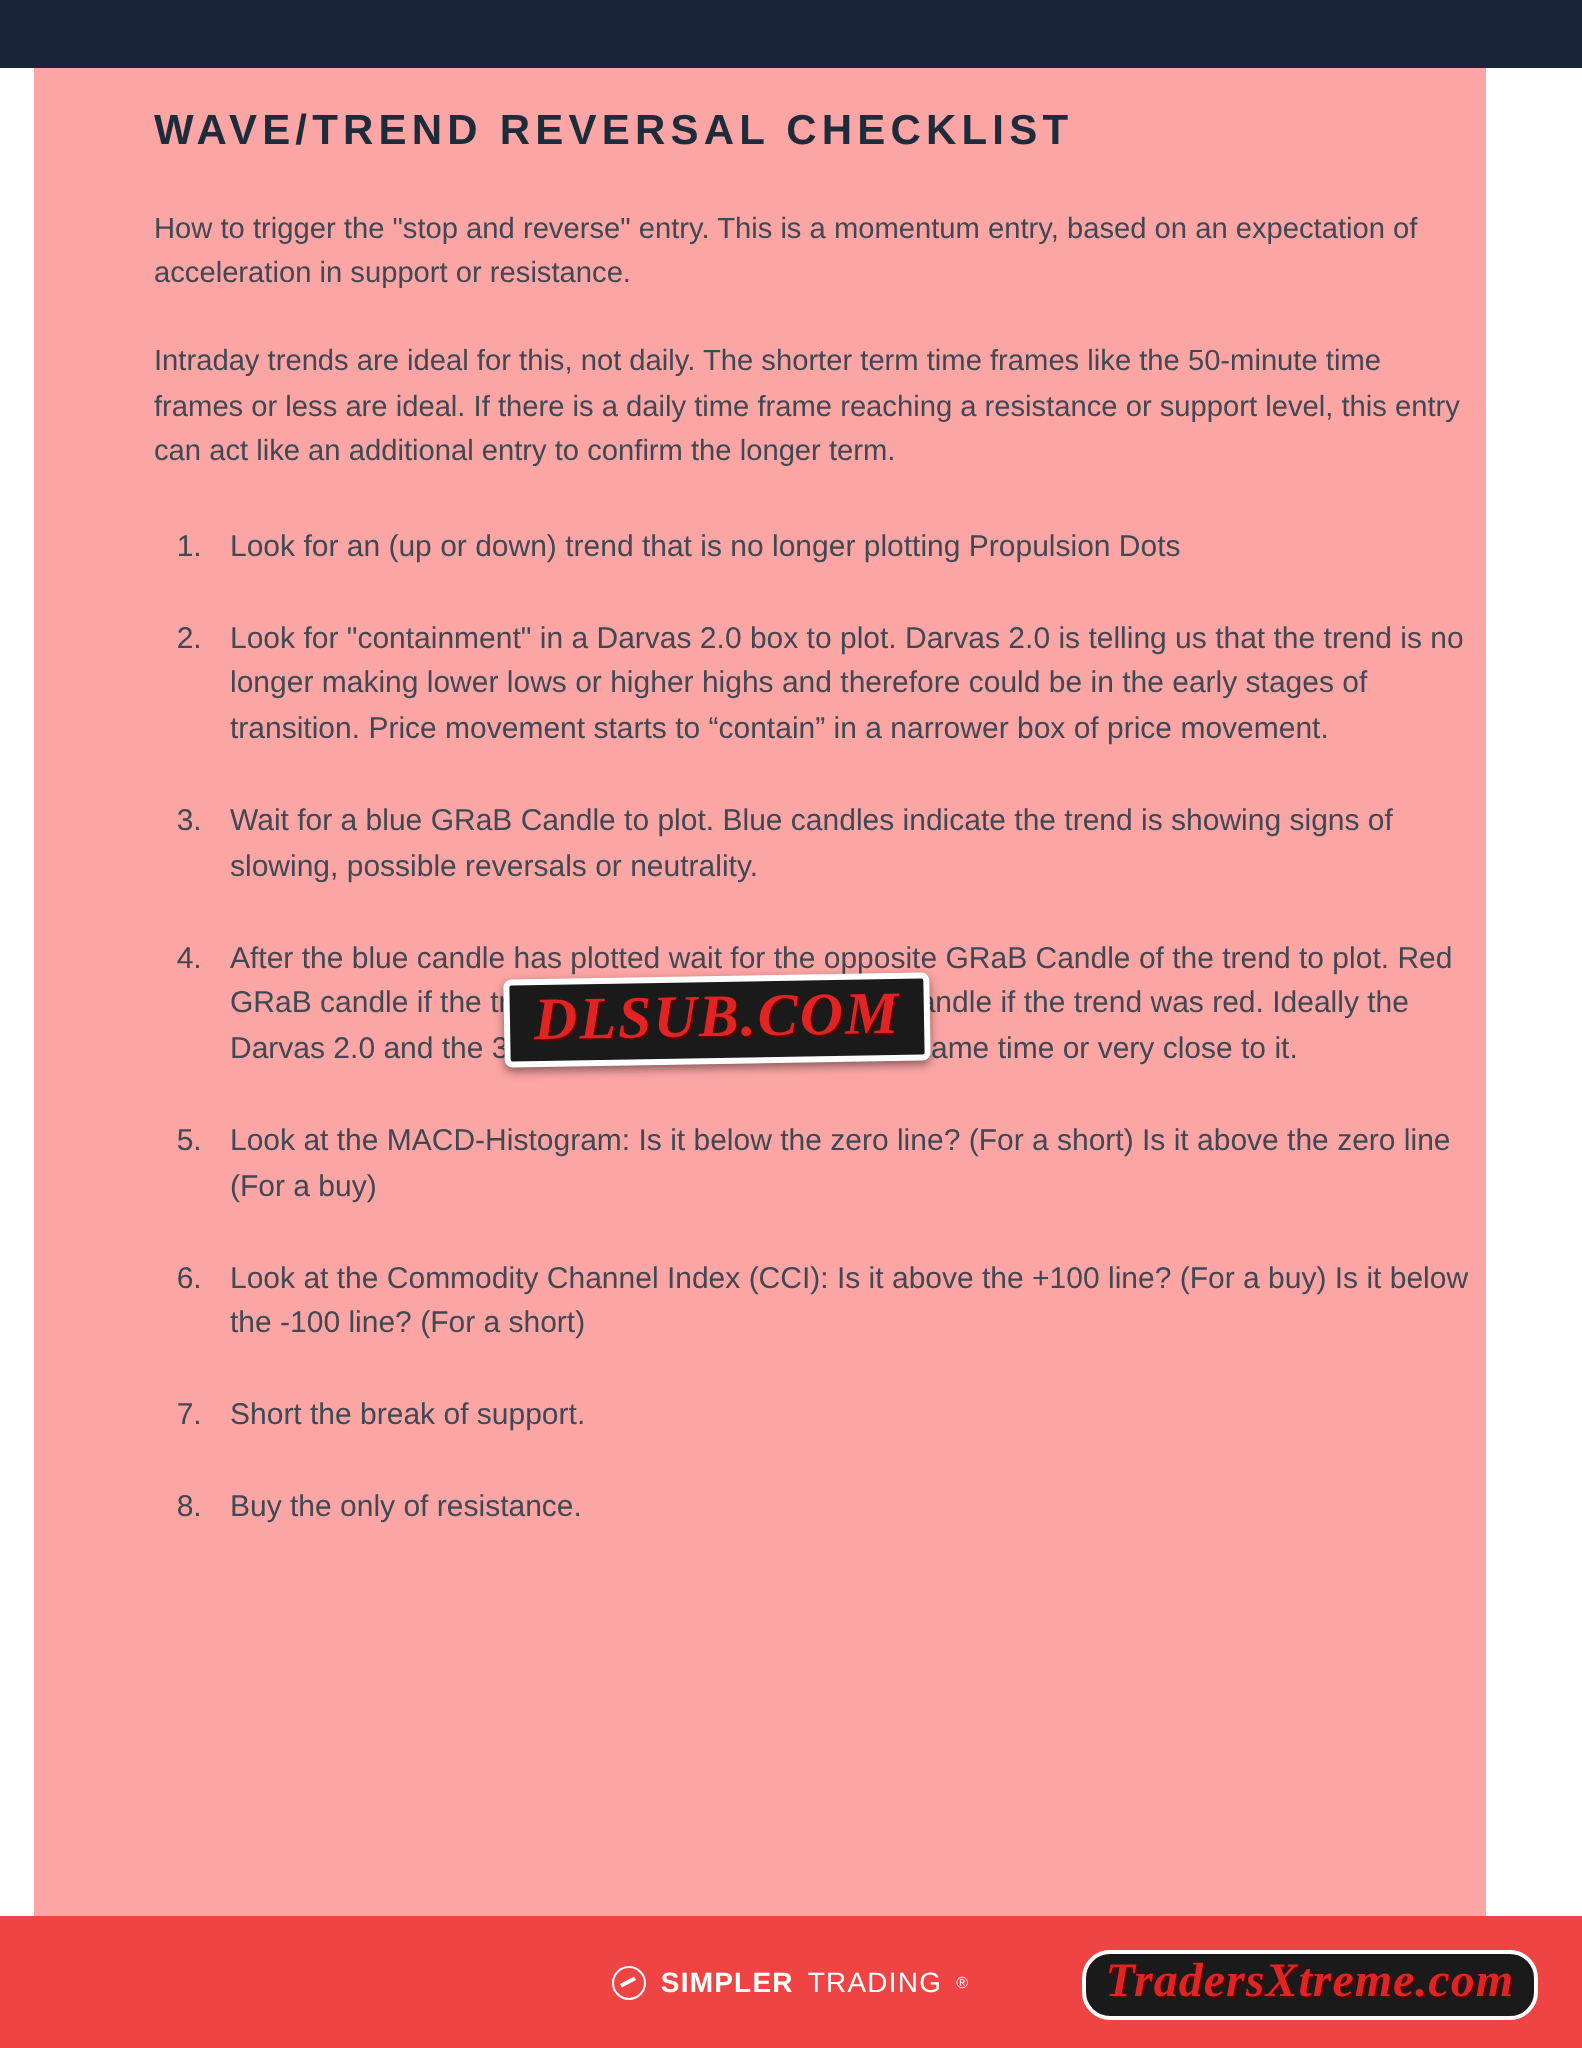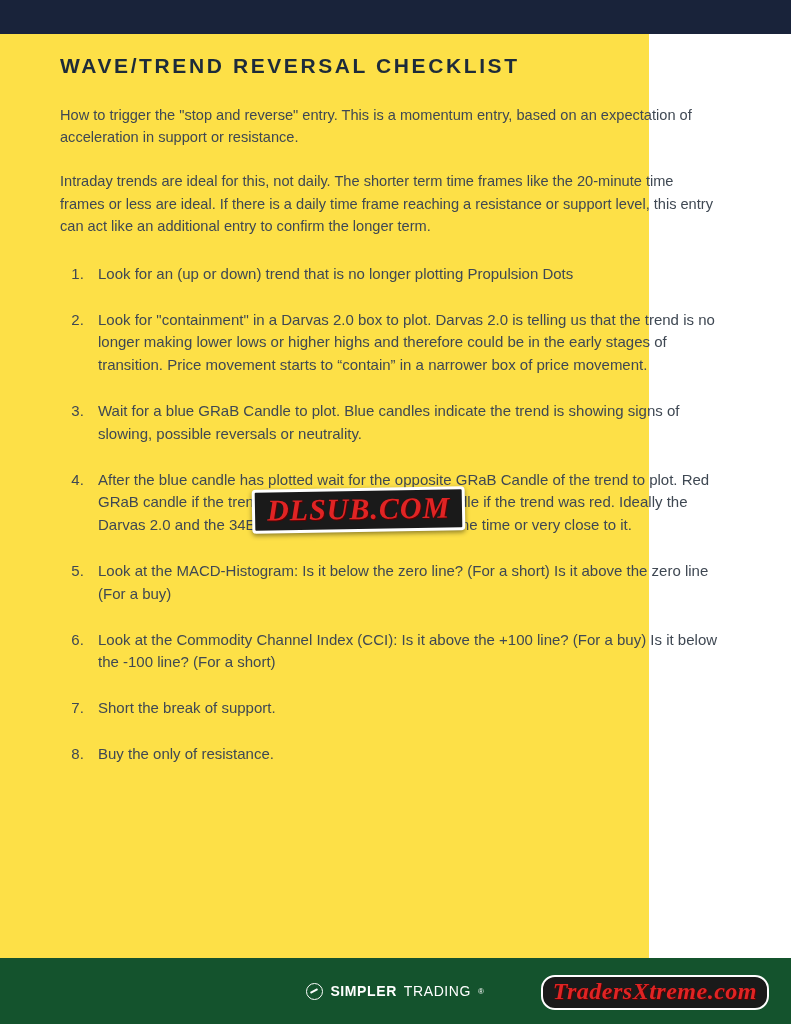--- a/index.html
+++ b/index.html
@@ -26,24 +26,24 @@
   .top-bar {
     position: absolute;
     top: 0; left: 0;
     width: 791px;
     height: 34px;
     background: #19233a;
   }
   .page-body {
     position: absolute;
     top: 34px;
-    left: 0;
-    width: 649px;
+    left: 17px;
+    width: 726px;
     height: 924px;
-    background: #fde047;
+    background: #fca5a5;
   }
   .content {
     position: absolute;
     left: 60px;
     top: 20px;
     width: 662px;
   }
   h1.doc-title {
     font-size: 21px;
     letter-spacing: 2.6px;
@@ -72,21 +72,21 @@
   }
   ol.checklist > li::marker {
     color: #3f4853;
   }
   
   .bottom-bar {
     position: absolute;
     bottom: 0; left: 0;
     width: 791px;
     height: 66px;
-    background: #14532d;
+    background: #ef4444;
     display: flex;
     align-items: center;
     justify-content: center;
   }
   .footer-logo {
     display: flex;
     align-items: center;
     gap: 7px;
     color: #ffffff;
     letter-spacing: 0.6px;
@@ -190,21 +190,21 @@
 
   <div class="top-bar"></div>
 
 
   <div class="page-body">
     <div class="content">
 
       <h1 class="doc-title">WAVE/TREND REVERSAL CHECKLIST</h1>
 
       <p class="para">How to trigger the "stop and reverse" entry. This is a momentum entry, based on an expectation of acceleration in support or resistance.</p>
-      <p class="para">Intraday trends are ideal for this, not daily. The shorter term time frames like the 20-minute time frames or less are ideal. If there is a daily time frame reaching a resistance or support level, this entry can act like an additional entry to confirm the longer term.</p>
+      <p class="para">Intraday trends are ideal for this, not daily. The shorter term time frames like the 50-minute time frames or less are ideal. If there is a daily time frame reaching a resistance or support level, this entry can act like an additional entry to confirm the longer term.</p>
 
       <ol class="checklist">
         <li>Look for an (up or down) trend that is no longer plotting Propulsion Dots</li>
         <li>Look for "containment" in a Darvas 2.0 box to plot. Darvas 2.0 is telling us that the trend is no longer making lower lows or higher highs and therefore could be in the early stages of transition. Price movement starts to “contain” in a narrower box of price movement.</li>
         <li>Wait for a blue GRaB Candle to plot. Blue candles indicate the trend is showing signs of slowing, possible reversals or neutrality.</li>
         <li>After the blue candle has plotted wait for the opposite GRaB Candle of the trend to plot. Red GRaB candle if the trend was green. Green GRaB candle if the trend was red. Ideally the Darvas 2.0 and the 34EMA Wave are broken at the same time or very close to it.</li>
         <li>Look at the MACD-Histogram: Is it below the zero line? (For a short) Is it above the zero line (For a buy)</li>
         <li>Look at the Commodity Channel Index (CCI): Is it above the +100 line? (For a buy) Is it below the -100 line? (For a short)</li>
         <li>Short the break of support.</li>
         <li>Buy the only of resistance.</li>

